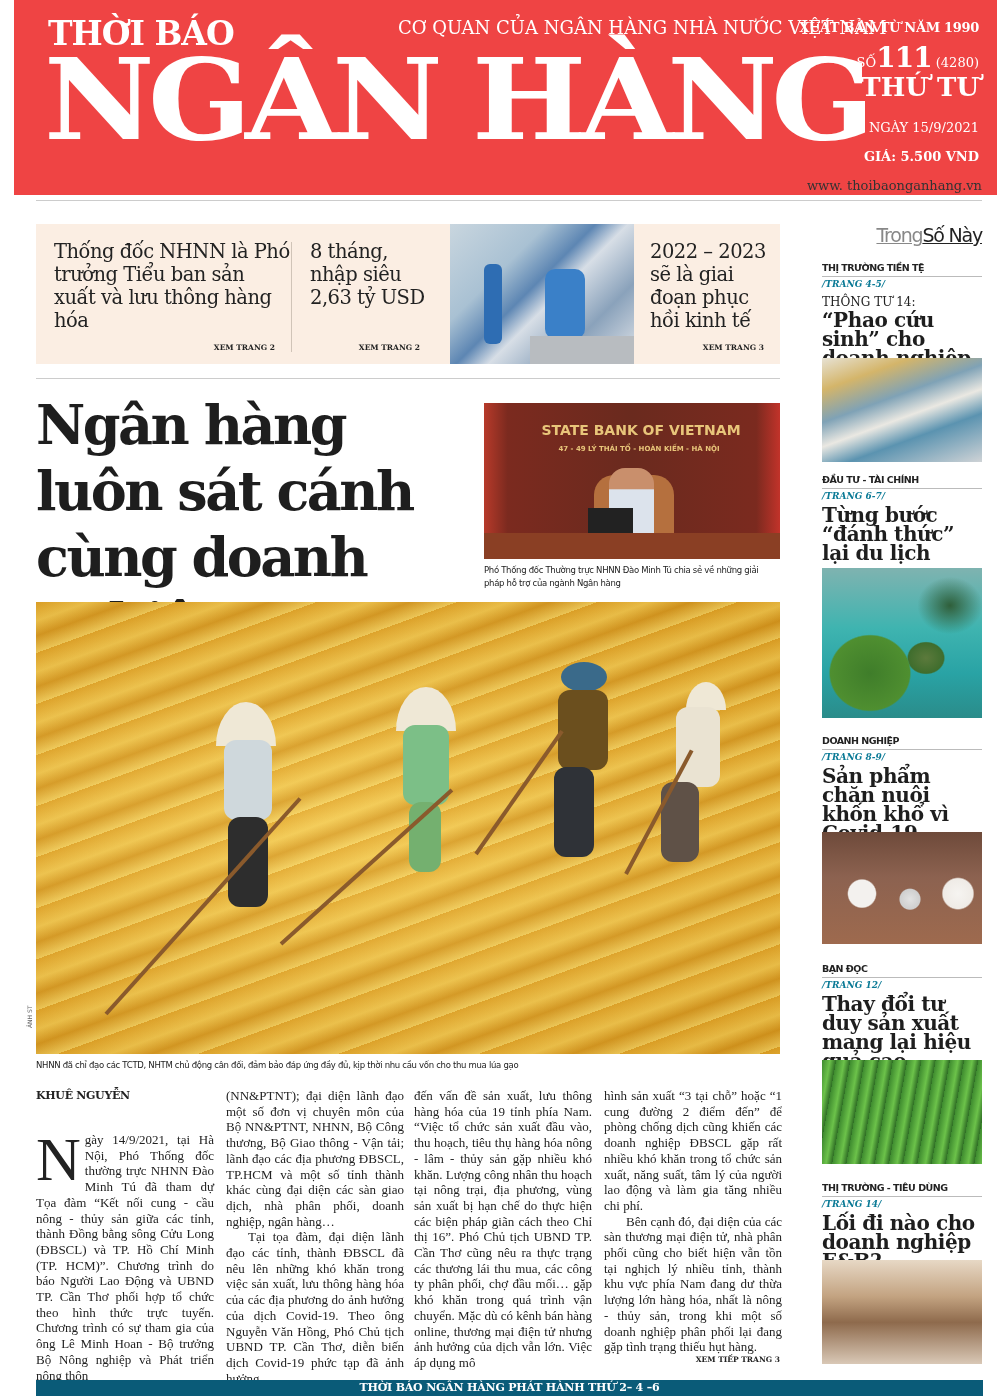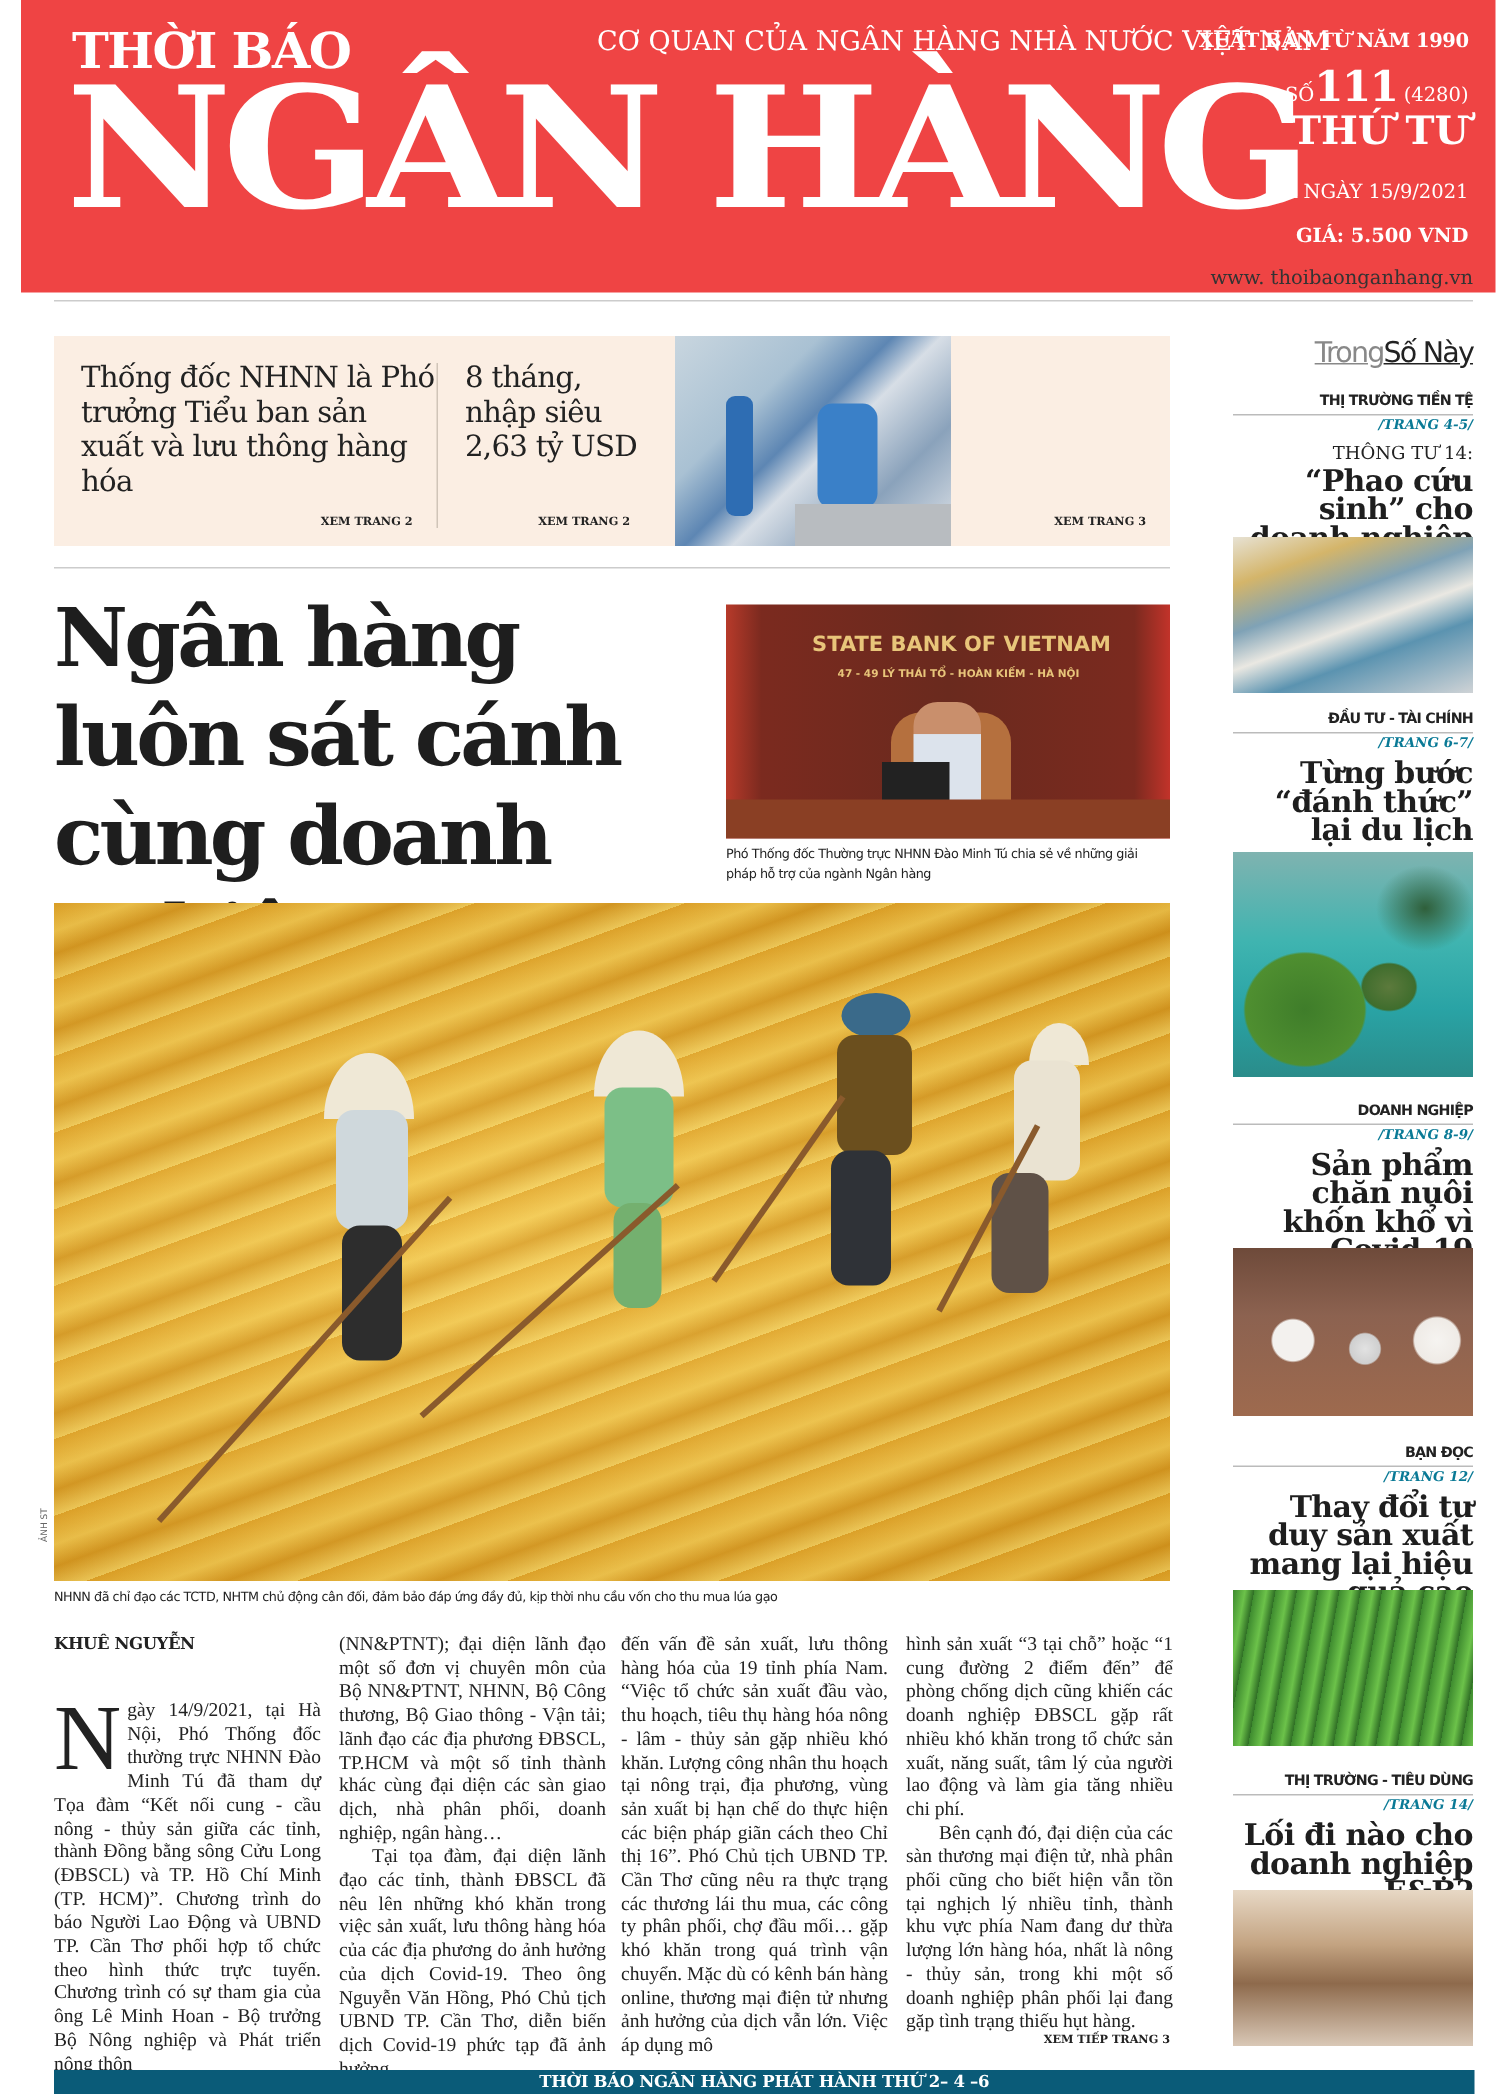--- a/index.html
+++ b/index.html
@@ -35,21 +35,21 @@
   .t3img .worker1 { position: absolute; left: 34px; top: 40px; width: 18px; height: 80px; background: #2e6db3; border-radius: 6px; }
   .t3img .worker2 { position: absolute; left: 95px; top: 45px; width: 40px; height: 70px; background: #3a80c8; border-radius: 10px; }
   .t3img .table { position: absolute; left: 80px; bottom: 0; width: 104px; height: 28px; background: #b8bcc0; }
   .t4 { left: 600px; width: 144px; padding: 16px 0 0 14px; }
 
   
   .sidebar { position: absolute; left: 822px; top: 224px; width: 160px; }
   .sb-title { text-align: right; font-family: "DejaVu Sans", sans-serif; font-size: 19px; letter-spacing: -1.2px; color: #555; }
   .sb-title .a { color: #888; text-decoration: underline; }
   .sb-title .b { color: #222; text-decoration: underline; }
-  .sb-sec { position: absolute; left: 0; width: 160px; text-align: right; }
+  .sb-sec { position: absolute; left: 0; width: 160px; text-align: left; }
   .sb-cat { font-family: "DejaVu Sans", sans-serif; font-weight: bold; font-size: 9.5px; color: #222; letter-spacing: -0.5px; padding-bottom: 3px; border-bottom: 1px solid #bbb; }
   .sb-page { font-family: "DejaVu Serif", serif; font-weight: bold; font-style: italic; font-size: 9px; color: #0a7a96; margin-top: 2px; }
   .sb-kicker { font-size: 12px; margin-top: 6px; color: #222; }
   .sb-head { font-family: "DejaVu Serif", serif; font-weight: bold; font-size: 20px; line-height: 19px; color: #1e1e1e; margin-top: 5px; letter-spacing: -0.4px; }
   .sb-img { position: absolute; left: 0; width: 160px; }
 
   .img-factory { background: linear-gradient(160deg,#e7e2d4 0%, #d4b56a 20%, #7fa2b6 40%, #eae8e2 55%, #5b93b0 70%, #cfd3d6 100%); }
   .img-bay { background: radial-gradient(ellipse at 30% 70%, #3f7d2a 0%, #4f8f30 25%, transparent 26%), radial-gradient(ellipse at 65% 60%, #5c7a3c 0%, #3f6d2d 12%, transparent 13%), radial-gradient(ellipse at 80% 25%, #2f5f3a 0%, transparent 18%), linear-gradient(180deg,#7fb3b0 0%, #3fb4b0 40%, #29a3a5 70%, #2a8c8a 100%); }
   .img-chicken { background: radial-gradient(circle at 25% 55%, #f3f1ee 0%, #f3f1ee 10%, transparent 11%), radial-gradient(circle at 55% 60%, #e2e2e2 0%, #cfcfcf 9%, transparent 10%), radial-gradient(circle at 85% 55%, #f6f4f1 0%, #efebe6 10%, transparent 11%), linear-gradient(180deg,#6e4a3a 0%, #8c6250 40%, #9e6a4e 100%); }
   .img-green { background: repeating-linear-gradient(100deg, #3e8b2f 0px, #6cc24a 8px, #2f6e25 14px), linear-gradient(180deg,#e8f0e6,#6cc24a); }
@@ -123,20 +123,21 @@
   <div class="teaser t2">
     <h3>8 tháng, nhập siêu 2,63 tỷ USD</h3>
     <div class="see">XEM TRANG 2</div>
   </div>
   <div class="t3img">
     <div class="worker1"></div>
     <div class="worker2"></div>
     <div class="table"></div>
   </div>
   <div class="teaser t4">
+    <h3>2022 – 2023 sẽ là giai đoạn phục hồi kinh tế</h3>
     <div class="see">XEM TRANG 3</div>
   </div>
 </div>
 
 <div class="sidebar">
   <div class="sb-title">
     <span class="a">Trong</span><span class="b">Số Này</span>
   </div>
 
   <div class="sb-sec" style="top:38px">

